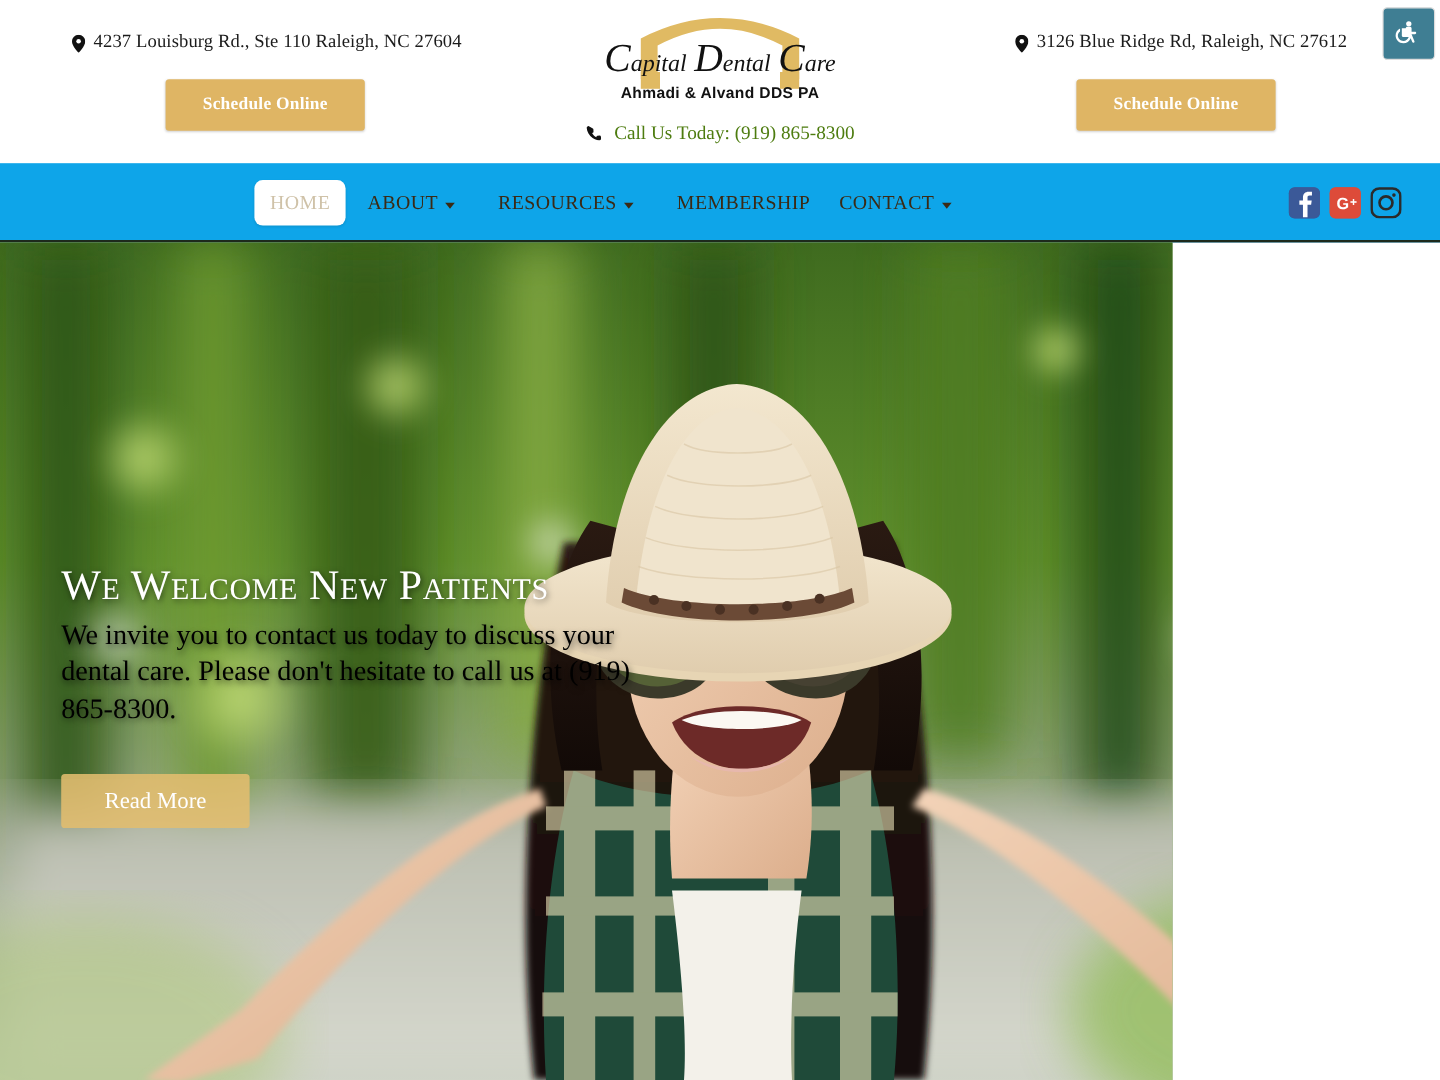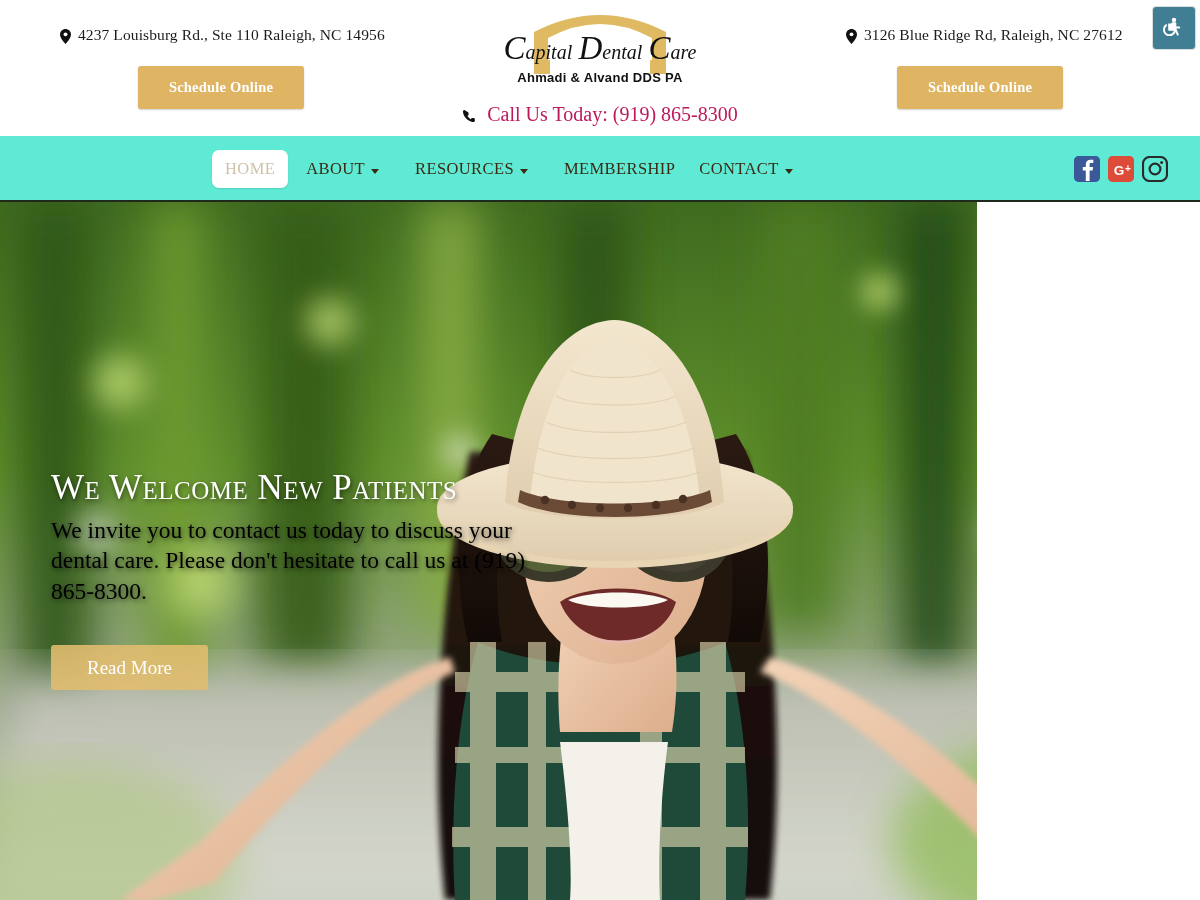--- a/index.html
+++ b/index.html
@@ -62,22 +62,22 @@
     width:200px; height:76px;
     text-align:center;
   }
   .logo svg{ display:block; }
 
   .phone-line{
     position:absolute;
     left:0; right:0;
     top:103px;
     text-align:center;
-    font-size:20px;
-    color:#be185d;
+    font-size:16px;
+    color:#4d7c0f;
     white-space:nowrap;
   }
   .phone-line .ph-ico{
     display:inline-block;
     width:13px; height:13px;
     margin-right:7px;
     position:relative; top:1px;
   }
 
   
@@ -89,21 +89,21 @@
     border:1px solid #dddddd;
     border-radius:4px;
     display:flex; align-items:center; justify-content:center;
     cursor:pointer;
   }
 
   
   .navbar{
     position:relative;
     width:1200px; height:66px;
-    background:#5eead4;
+    background:#0ea5e9;
     border-bottom:2px solid #1d2a1c;
   }
   .nav-inner{
     position:absolute;
     left:212px; top:0;
     height:66px;
     display:flex; align-items:center;
     gap:0;
   }
   .nav-item{
@@ -202,21 +202,21 @@
 
 <div class="topbar">
 
   <div class="addr addr-left">
     <span class="pin">
       <svg viewBox="0 0 11 15" width="11" height="15">
         <path d="M5.5 0C2.46 0 0 2.46 0 5.5 0 9.6 5.5 15 5.5 15S11 9.6 11 5.5C11 2.46 8.54 0 5.5 0z" fill="#111"></path>
         <circle cx="5.5" cy="5.3" r="1.9" fill="#fff"></circle>
       </svg>
     </span>
-    <span>4237 Louisburg Rd., Ste 110 Raleigh, NC 14956</span>
+    <span>4237 Louisburg Rd., Ste 110 Raleigh, NC 27604</span>
   </div>
 
   <div class="addr addr-right">
     <span class="pin">
       <svg viewBox="0 0 11 15" width="11" height="15">
         <path d="M5.5 0C2.46 0 0 2.46 0 5.5 0 9.6 5.5 15 5.5 15S11 9.6 11 5.5C11 2.46 8.54 0 5.5 0z" fill="#111"></path>
         <circle cx="5.5" cy="5.3" r="1.9" fill="#fff"></circle>
       </svg>
     </span>
     <span>3126 Blue Ridge Rd, Raleigh, NC 27612</span>

